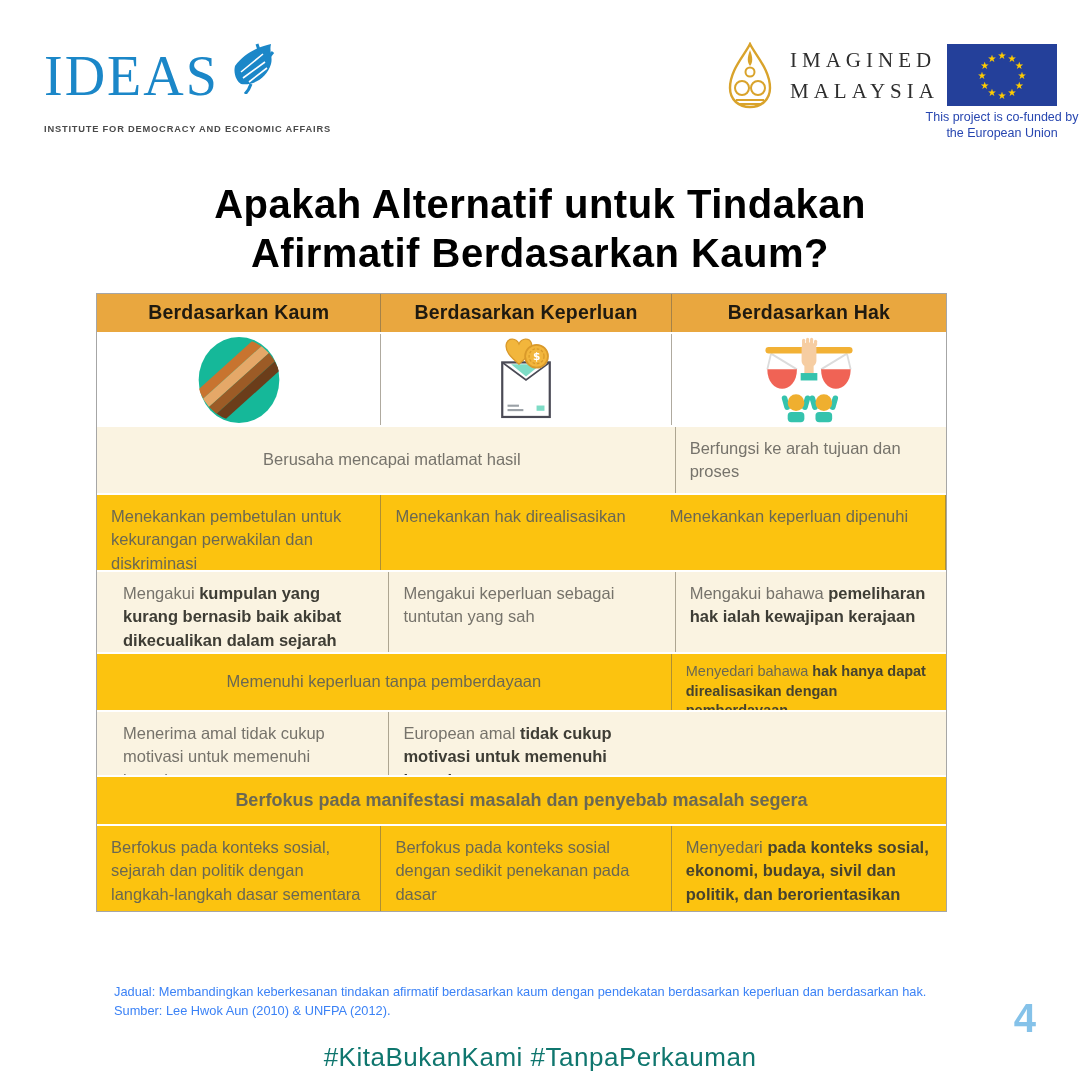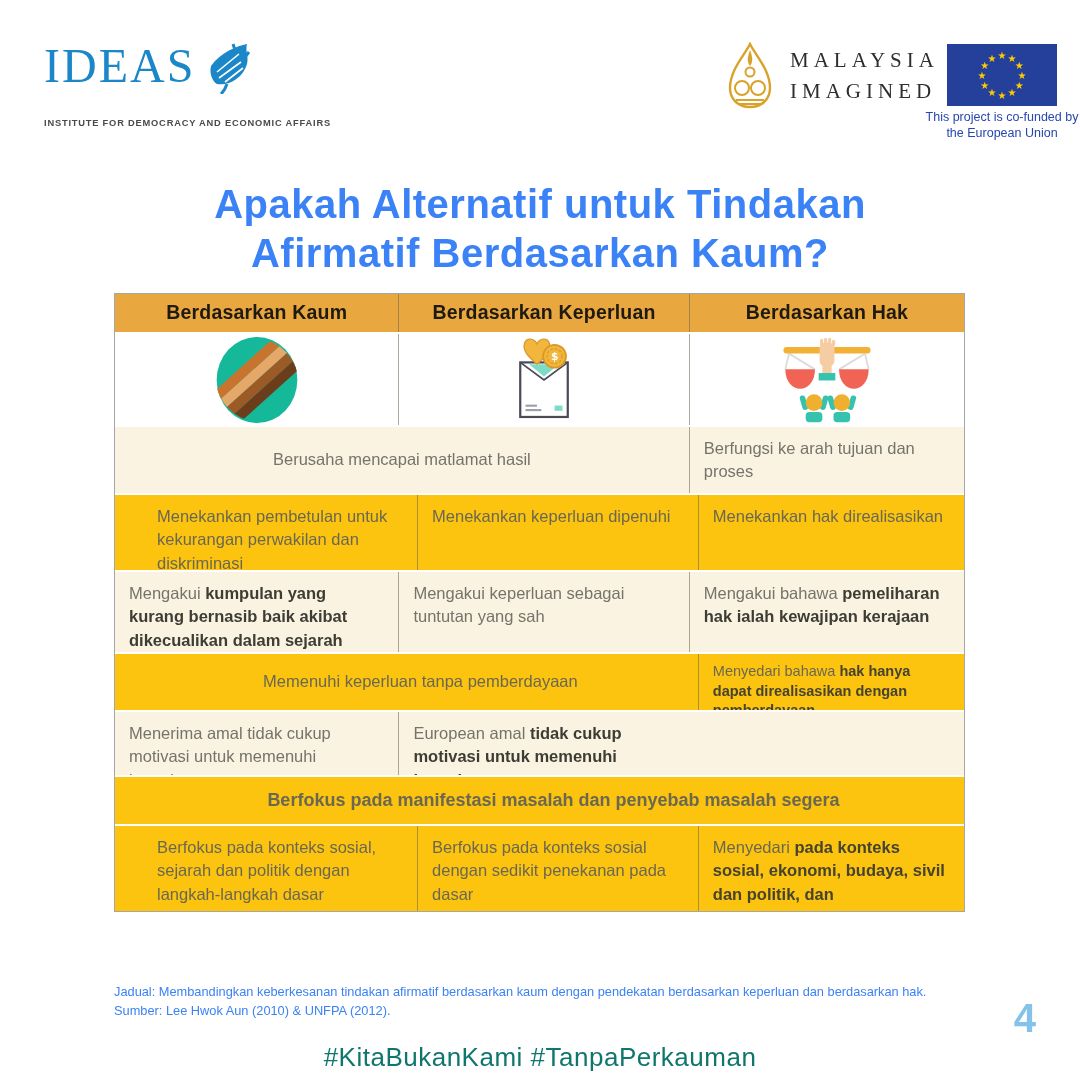--- a/index.html
+++ b/index.html
@@ -1,48 +1,48 @@
 <!DOCTYPE html>
 <html><head>
 <meta charset="utf-8">
 <style>
   * { margin:0; padding:0; box-sizing:border-box; }
   html,body { width:1080px; height:1080px; background:#ffffff; font-family:"Liberation Sans",sans-serif; position:relative; overflow:hidden; }
 
   
   .ideas-logo { position:absolute; left:44px; top:42px; }
   .ideas-top { display:flex; align-items:flex-start; gap:8px; }
-  .ideas-word { font-family:"Liberation Serif",serif; font-size:48px; line-height:48px; color:#1b87c8; letter-spacing:2px; }
+  .ideas-word { font-family:"Liberation Serif",serif; font-size:56px; line-height:48px; color:#1b87c8; letter-spacing:2px;margin-top:10px; }
   .ideas-tagline { margin-top:24px; font-size:9.3px; font-weight:bold; letter-spacing:.8px; color:#4a4a4a; }
 
   .imagined { position:absolute; left:724px; top:42px; display:flex; align-items:center; gap:14px; }
   .imagined-text { font-family:"Liberation Serif",serif; font-size:21px; letter-spacing:5px; color:#2e2e2e; line-height:1.5; }
 
   .eu-block { position:absolute; left:922px; top:44px; width:160px; text-align:center; }
   .eu-flag { display:block; margin:0 auto; }
   .eu-caption { margin-top:4px; font-size:12.5px; line-height:1.25; color:#2746b0; }
 
   
   .page-title { position:absolute; top:180px; left:0; width:100%; text-align:center;
-    color:#3b82f6; font-size:40px; font-weight:bold; line-height:49px; letter-spacing:.5px; }
-
-  
-  .cmp-table { position:absolute; left:114px; top:293px; width:851px; border:1px solid #a6a6a6; }
+    color:#000000; font-size:40px; font-weight:bold; line-height:49px; letter-spacing:.5px; }
+
+  
+  .cmp-table { position:absolute; left:96px; top:293px; width:851px; border:1px solid #a6a6a6; }
   .trow { display:flex; width:100%; }
   .trow + .trow { border-top:2px solid #ffffff; }
   .cell { padding:10px 14px; font-size:16.5px; line-height:1.42; overflow:hidden; }
   .c1 { width:33.5%; } .c2 { width:34.2%; } .c3 { width:32.3%; }
   .span2 { width:67.7%; text-align:center; }
   .span3 { width:100%; text-align:center;border-radius:20px; }
   .divr { border-right:1px solid rgba(110,100,80,.55); }
 
   .bg-head { background:#e9a73f; }
   .bg-white { background:#ffffff; }
-  .bg-cream { background:#faf3e1; }
-  .bg-gold  { background:#fcc30f;padding-left:28px; }
+  .bg-cream { background:#faf3e1;padding-left:12px; }
+  .bg-gold  { background:#fcc30f; }
 
   .rh-head{height:38px} .rh-icon{height:93px} .rh1{height:68px} .rh2{height:77px}
   .rh3{height:82px} .rh4{height:58px} .rh5{height:65px} .rh6{height:49px}
   .rh7{height:64px} .rh8{height:87px}
 
   .hcell { display:flex; align-items:center; justify-content:center; padding:0 6px;
     font-size:19.5px; font-weight:bold; color:#1f1a10; letter-spacing:.2px; }
   .icell { display:flex; align-items:center; justify-content:center; padding:2px 0; }
 
   .bg-cream .cell, .bg-cream.cell { color:#76736b; }
@@ -80,22 +80,22 @@
 <div class="imagined">
   <svg width="52" height="68" viewBox="0 0 52 68">
     <path d="M26 2 C20 14 6 28 6 46 C6 58 15 65 26 65 C37 65 46 58 46 46 C46 28 32 14 26 2 Z" fill="none" stroke="#d9a32b" stroke-width="2.4"></path>
     <circle cx="18" cy="46" r="7" fill="none" stroke="#d9a32b" stroke-width="2"></circle>
     <circle cx="34" cy="46" r="7" fill="none" stroke="#d9a32b" stroke-width="2"></circle>
     <circle cx="26" cy="30" r="4.5" fill="none" stroke="#d9a32b" stroke-width="2"></circle>
     <path d="M26 8 C23 16 23 20 26 24 C29 20 29 16 26 8 Z" fill="#d9a32b"></path>
     <path d="M12 58 L40 58 M14 62 L38 62" stroke="#d9a32b" stroke-width="1.8"></path>
   </svg>
   <div class="imagined-text">
+    <div>IMAGINED</div>
     <div>MALAYSIA</div>
-    <div>IMAGINED</div>
   </div>
 </div>
 
 <div class="eu-block">
   <svg class="eu-flag" width="110" height="62" viewBox="0 0 110 62">
     <rect x="0" y="0" width="110" height="62" fill="#24409a"></rect>
     <g fill="#ffcc00" font-size="10" text-anchor="middle" font-family="DejaVu Sans, sans-serif">
       <text x="55" y="15">★</text>
         <text x="65" y="17.7">★</text>
         <text x="72.3" y="25">★</text>
@@ -191,22 +191,22 @@
     </div>
   </div>
 
   <div class="trow rh1 bg-cream">
     <div class="cell span2 divr goal-span">Berusaha mencapai matlamat hasil</div>
     <div class="cell c3">Berfungsi ke arah tujuan dan proses</div>
   </div>
 
   <div class="trow rh2 bg-gold">
     <div class="cell c1 divr">Menekankan pembetulan untuk kekurangan perwakilan dan diskriminasi</div>
+    <div class="cell c3">Menekankan hak direalisasikan</div>
     <div class="cell c2 divr">Menekankan keperluan dipenuhi</div>
-    <div class="cell c3">Menekankan hak direalisasikan</div>
   </div>
 
   <div class="trow rh3 bg-cream">
     <div class="cell c1 divr"><span>Mengakui </span><span class="b">kumpulan yang kurang bernasib baik akibat dikecualikan dalam sejarah</span></div>
     <div class="cell c2 divr">Mengakui keperluan sebagai tuntutan yang sah</div>
     <div class="cell c3"><span>Mengakui bahawa </span><span class="b">pemeliharan hak ialah kewajipan kerajaan</span></div>
   </div>
 
   <div class="trow rh4 bg-gold">
     <div class="cell span2 divr goal-span">Memenuhi keperluan tanpa pemberdayaan</div>

